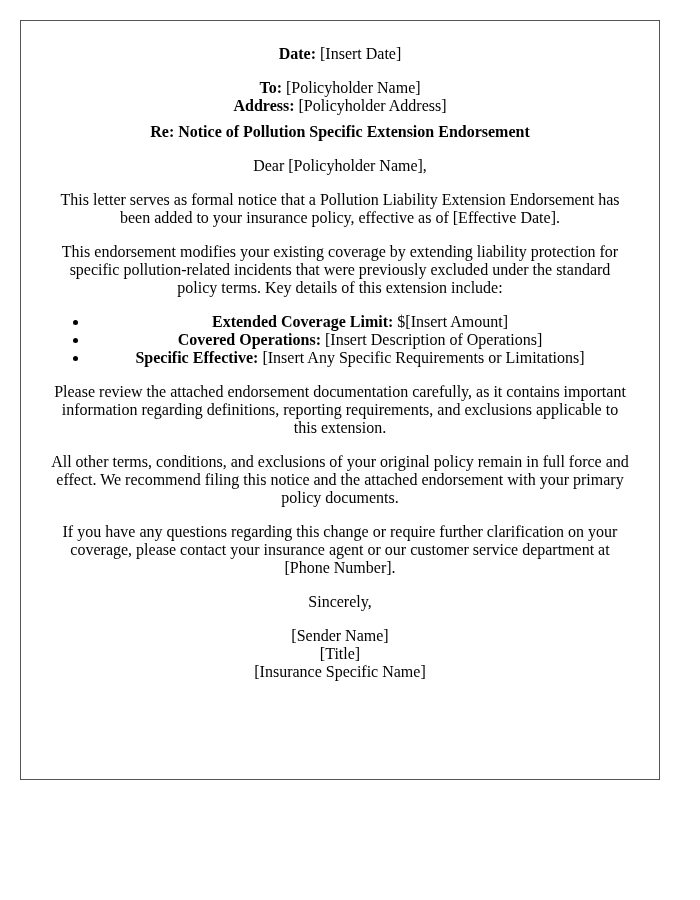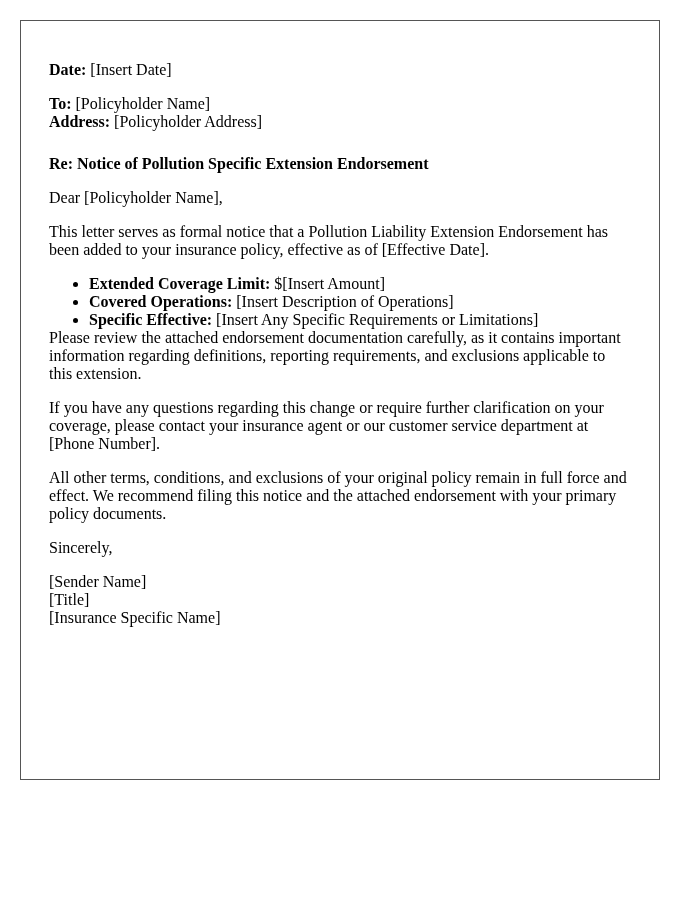--- a/index.html
+++ b/index.html
@@ -17,30 +17,31 @@
       line-height: 18px;
     }
     .letter {
       position: absolute;
       left: 20px;
       top: 20px;
       width: 640px;
       height: 760px;
       border: 1px solid #555555;
       box-sizing: border-box;
-      padding: 40px 28px 20px 28px;
+      padding: 24px 28px 20px 28px;
+      text-align: center;
     }
     p {
       margin: 0 0 16px 0;
     }
     .lines p { margin: 0; }
-    .block { margin-bottom: 24px; }
+    .block { margin-bottom: 8px; }
     b { font-weight: bold; }
     ul {
-      margin: 0 0 0 0;
+      margin: 0 0 16px 0;
       padding-left: 40px;
     }
     li { margin: 0; }
   </style>
 </head>
 <body>
 
 <div class="letter">
 
   <p><b>Date:</b><span> [Insert Date]</span></p>
@@ -50,32 +51,33 @@
     <p><b>Address:</b><span> [Policyholder Address]</span></p>
   </div>
 
   <p><b>Re: Notice of Pollution Specific Extension Endorsement</b></p>
 
 
   <p>Dear [Policyholder Name],</p>
 
   <p>This letter serves as formal notice that a Pollution Liability Extension Endorsement has been added to your insurance policy, effective as of [Effective Date].</p>
 
+  <p>This endorsement modifies your existing coverage by extending liability protection for specific pollution-related incidents that were previously excluded under the standard policy terms. Key details of this extension include:</p>
 
   <ul>
     <li><b>Extended Coverage Limit:</b><span> $[Insert Amount]</span></li>
     <li><b>Covered Operations:</b><span> [Insert Description of Operations]</span></li>
     <li><b>Specific Effective:</b><span> [Insert Any Specific Requirements or Limitations]</span></li>
   </ul>
 
   <p>Please review the attached endorsement documentation carefully, as it contains important information regarding definitions, reporting requirements, and exclusions applicable to this extension.</p>
 
+  <p>All other terms, conditions, and exclusions of your original policy remain in full force and effect. We recommend filing this notice and the attached endorsement with your primary policy documents.</p>
+
   <p>If you have any questions regarding this change or require further clarification on your coverage, please contact your insurance agent or our customer service department at [Phone Number].</p>
-
-  <p>All other terms, conditions, and exclusions of your original policy remain in full force and effect. We recommend filing this notice and the attached endorsement with your primary policy documents.</p>
 
   <p>Sincerely,</p>
 
   <div class="lines">
     <p>[Sender Name]</p>
     <p>[Title]</p>
     <p>[Insurance Specific Name]</p>
   </div>
 
 </div>

